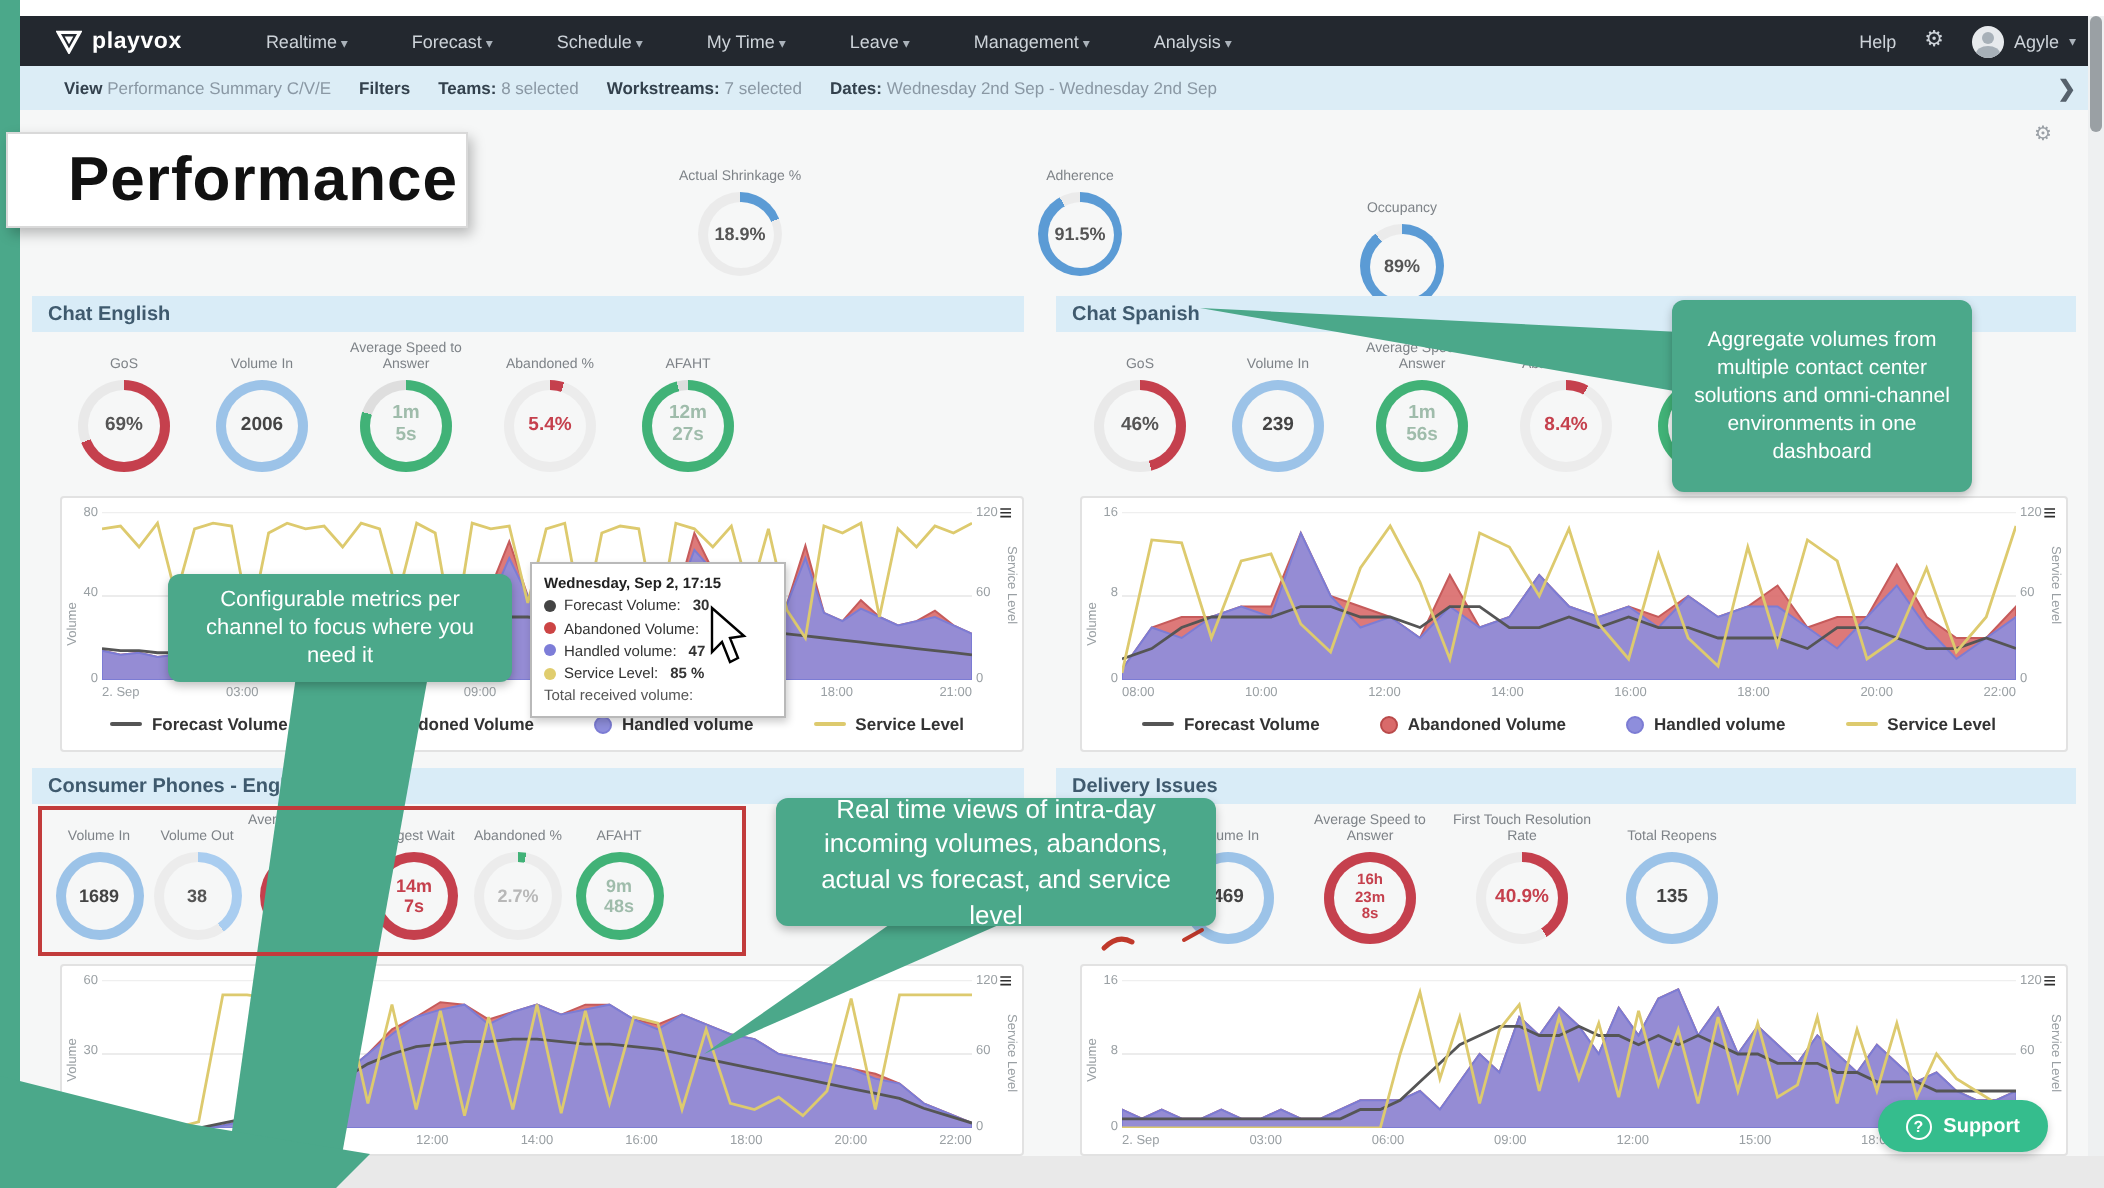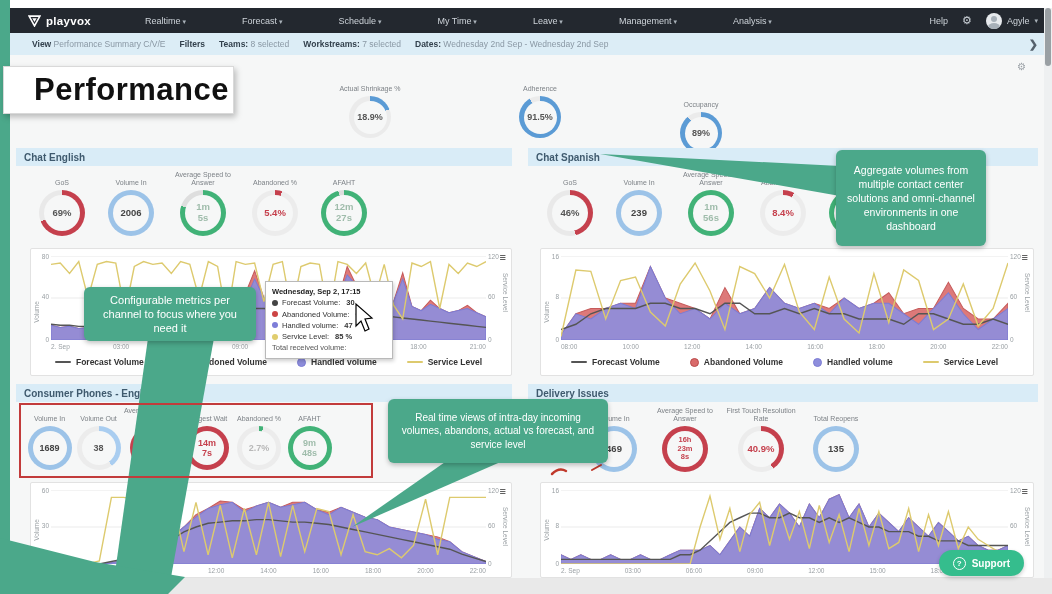--- a/index.html
+++ b/index.html
@@ -7,21 +7,21 @@
   .stage{position:relative;width:1052px;height:594px;overflow:hidden;background:#ffffff;}
 
   
   .edge-left{position:absolute;left:0;top:0;width:10px;height:594px;background:#4ba88a;z-index:3;}
   .bottom-strip{position:absolute;left:0;bottom:0;height:16px;width:100%;background:#e9e9e9;z-index:2;}
 
   
   .navbar{position:absolute;left:10px;top:8px;right:0;height:25px;background:#23282f;display:flex;align-items:center;color:#e8ebee;z-index:4;padding:0 14px 0 18px;}
   .brand{display:flex;align-items:center;gap:5px;font-weight:bold;font-size:11.5px;color:#fff;margin-right:26px;letter-spacing:.3px;}
   .brand svg{display:block;}
-  .nav-item{font-size:9px;color:#cdd3d9;margin:0 28px;cursor:pointer;white-space:nowrap;}
+  .nav-item{font-size:9px;color:#cdd3d9;margin:0 16px;cursor:pointer;white-space:nowrap;}
   .nav-item::after{content:" ▾";font-size:7px;color:#aab2ba;}
   .nav-right{margin-left:auto;display:flex;align-items:center;gap:14px;}
   .nav-help{font-size:9px;color:#cdd3d9;}
   .nav-gear{font-size:11px;color:#cdd3d9;line-height:1;}
   .nav-user{display:flex;align-items:center;gap:5px;font-size:9px;color:#cdd3d9;}
   .avatar{width:16px;height:16px;border-radius:50%;background:#e7eaed;position:relative;overflow:hidden;}
   .avatar::before{content:"";position:absolute;left:5px;top:3px;width:6px;height:6px;border-radius:50%;background:#a7b0b8;}
   .avatar::after{content:"";position:absolute;left:2px;top:10px;width:12px;height:8px;border-radius:50% 50% 0 0;background:#a7b0b8;}
   .nav-user::after{content:" ▾";font-size:7px;color:#aab2ba;}
 
@@ -87,21 +87,21 @@
   .tt-title{font-weight:bold;color:#222;}
   .tt-row{display:flex;align-items:center;gap:4px;}
   .tt-dot{width:6px;height:6px;border-radius:50%;flex:none;}
   .tt-val{font-weight:bold;margin-left:2px;}
   .tt-foot{color:#555;}
 
   
   .callout{position:absolute;background:#4ba88a;color:#fff;border-radius:6px;z-index:8;display:flex;align-items:center;justify-content:center;text-align:center;padding:8px 10px;box-shadow:0 2px 5px rgba(0,0,0,.25);}
   .callout.c1{left:836px;top:150px;width:150px;height:96px;font-size:10.5px;line-height:1.35;}
   .callout.c2{left:84px;top:287px;width:172px;height:54px;font-size:11px;line-height:1.3;}
-  .callout.c3{left:388px;top:399px;width:220px;height:64px;font-size:10px;line-height:1.35;}
+  .callout.c3{left:388px;top:399px;width:220px;height:64px;font-size:13px;line-height:1.35;}
 
   
   .overlay{position:absolute;inset:0;width:1052px;height:594px;z-index:7;pointer-events:none;}
 
   
   .support{position:absolute;right:28px;bottom:18px;height:26px;background:#35bd8d;color:#fff;border-radius:14px;display:flex;align-items:center;gap:6px;padding:0 14px;font-size:10px;font-weight:bold;z-index:9;box-shadow:0 2px 4px rgba(0,0,0,.2);}
   .support .q{width:13px;height:13px;border:1.5px solid #fff;border-radius:50%;display:flex;align-items:center;justify-content:center;font-size:8px;}
 
   
   .scrollbar{position:absolute;right:0;top:8px;width:8px;height:570px;background:#eef0f1;z-index:10;}

